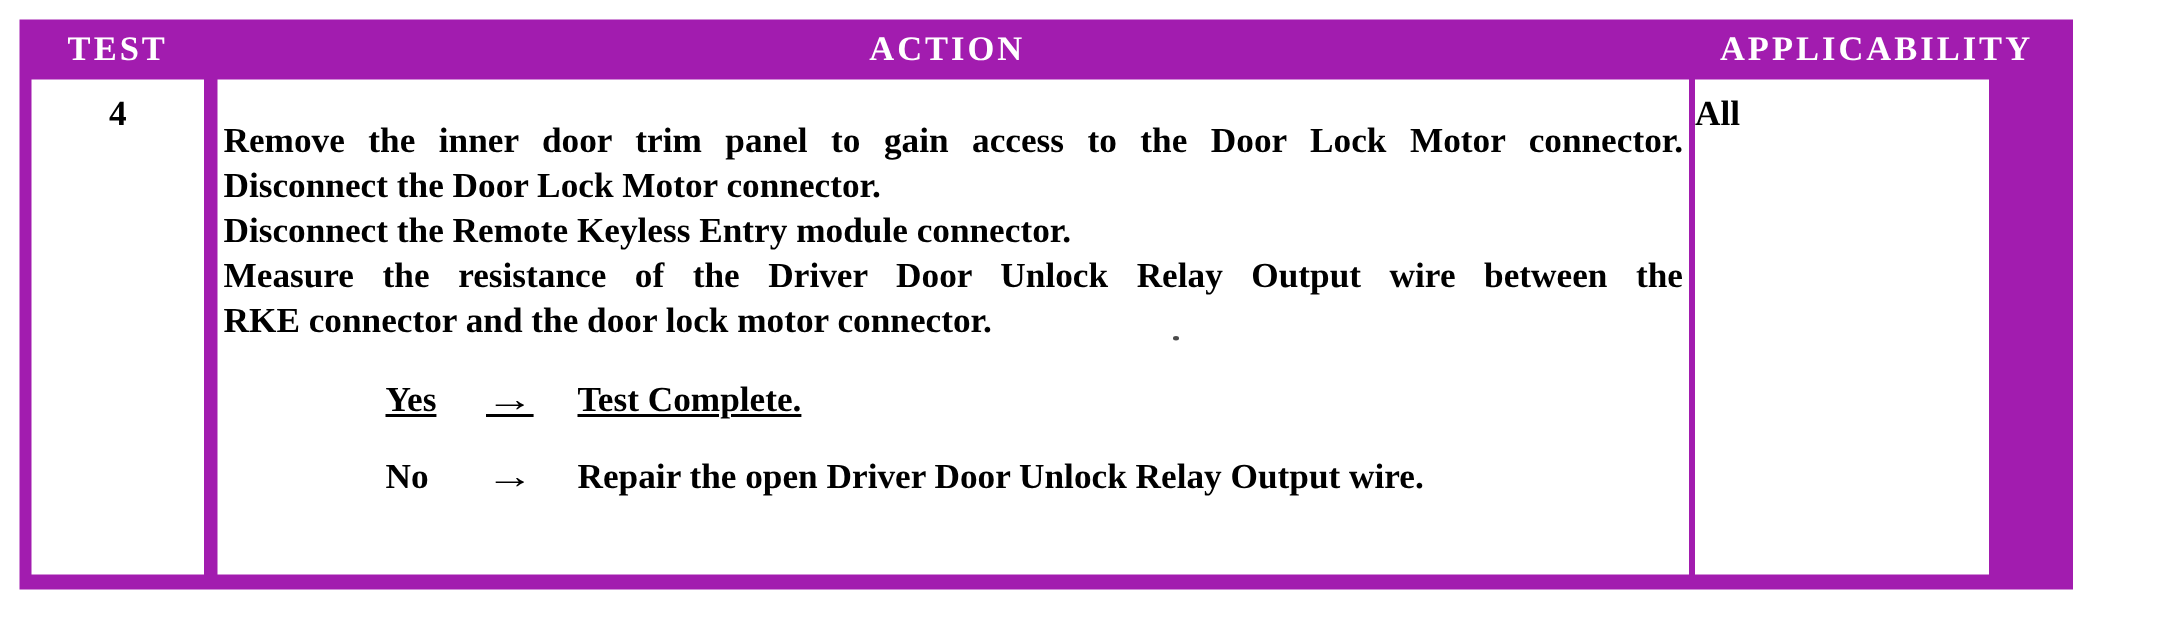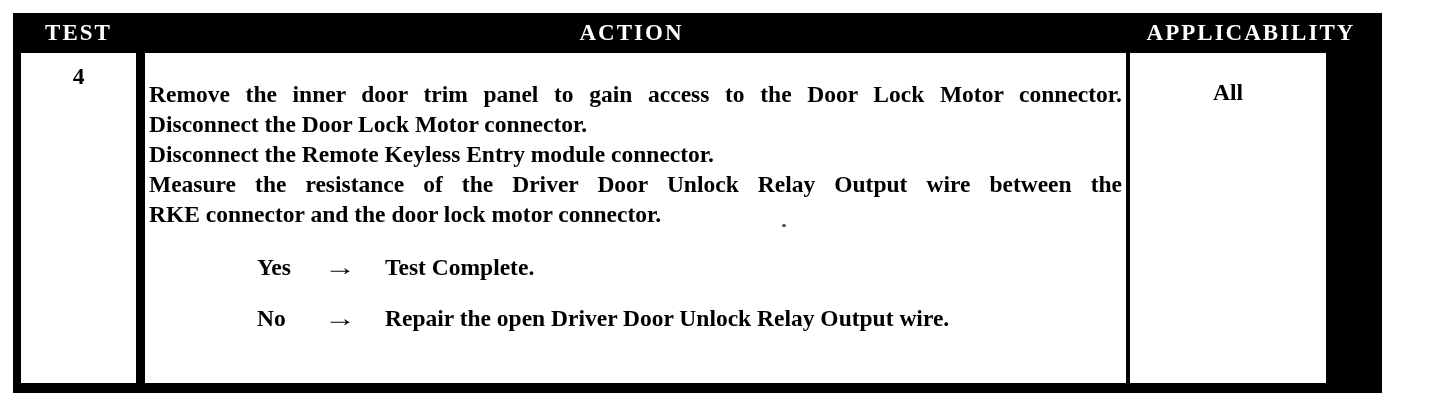--- a/index.html
+++ b/index.html
@@ -10,51 +10,51 @@
     position: relative; overflow: hidden;
   }
   .page {
     position: absolute; left: 0; top: 0;
     width: 1440px; height: 412px; background: #ffffff;
   }
   
   .dtable {
     position: absolute; left: 13px; top: 13px;
     width: 1369px; height: 380px;
-    background: #000000;
+    background: #a21caf;
   }
   .hdr-cell {
     position: absolute; top: 0; height: 40px;
     display: flex; align-items: center; justify-content: center;
     color: #ffffff; font-weight: bold; font-size: 23px;
     letter-spacing: 2px; white-space: nowrap;
   }
   .hdr-test   { left: 8px;    width: 115px; }
   .hdr-action { left: 128px;  width: 981px; }
   .hdr-applic { left: 1117px; width: 242px; }
 
   .cell {
     position: absolute; top: 40px; height: 330px;
     background: #ffffff; color: #000000;
     font-weight: bold; font-size: 23.5px;
   }
   .cell-test   { left: 8px;    width: 115px; text-align: center; padding-top: 8px; line-height: 30px; }
   .cell-action { left: 132px;  width: 981px; padding: 26px 0 0 4px; overflow: hidden; }
-  .cell-applic { left: 1117px; width: 196px; text-align: center; padding-top: 24px; line-height: 30px; }
+  .cell-applic { left: 1117px; width: 196px; padding-top: 8px; line-height: 30px; }
 
   .aline { line-height: 30px; white-space: nowrap; }
   .aline.just {
     white-space: normal;
     text-align: justify;
     text-align-last: justify;
     width: 973px;
   }
 
   .decision { display: flex; margin-left: 108px; line-height: 30px; }
-  .decision.yes { margin-top: 23px; }
+  .decision.yes { margin-top: 23px; text-decoration: underline; }
   .decision.no  { margin-top: 21px; }
   .d-label { width: 67px; flex: 0 0 67px; }
   .d-arrow { width: 28px; flex: 0 0 28px; transform: scaleX(1.35); transform-origin: left center; }
   .d-text  { margin-left: 33px; white-space: nowrap; }
 
   
   .speck {
     position: absolute; left: 782px; top: 224px;
     width: 4px; height: 3px; background: #4a4a4a;
     border-radius: 50%;

